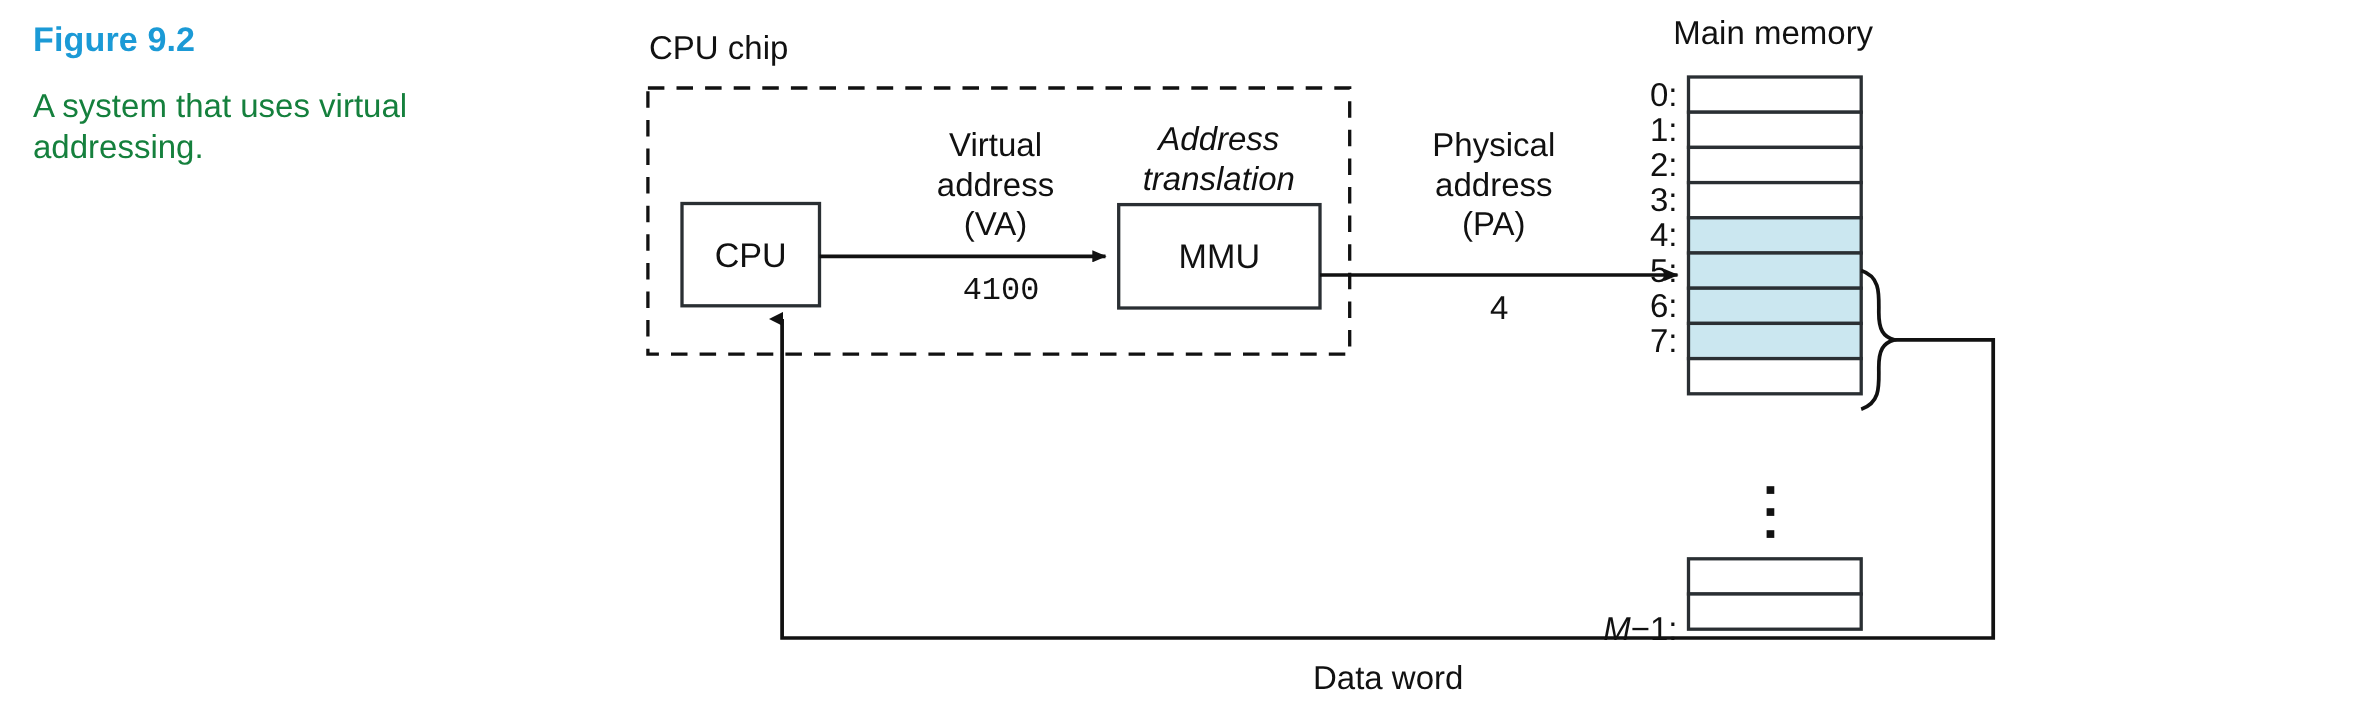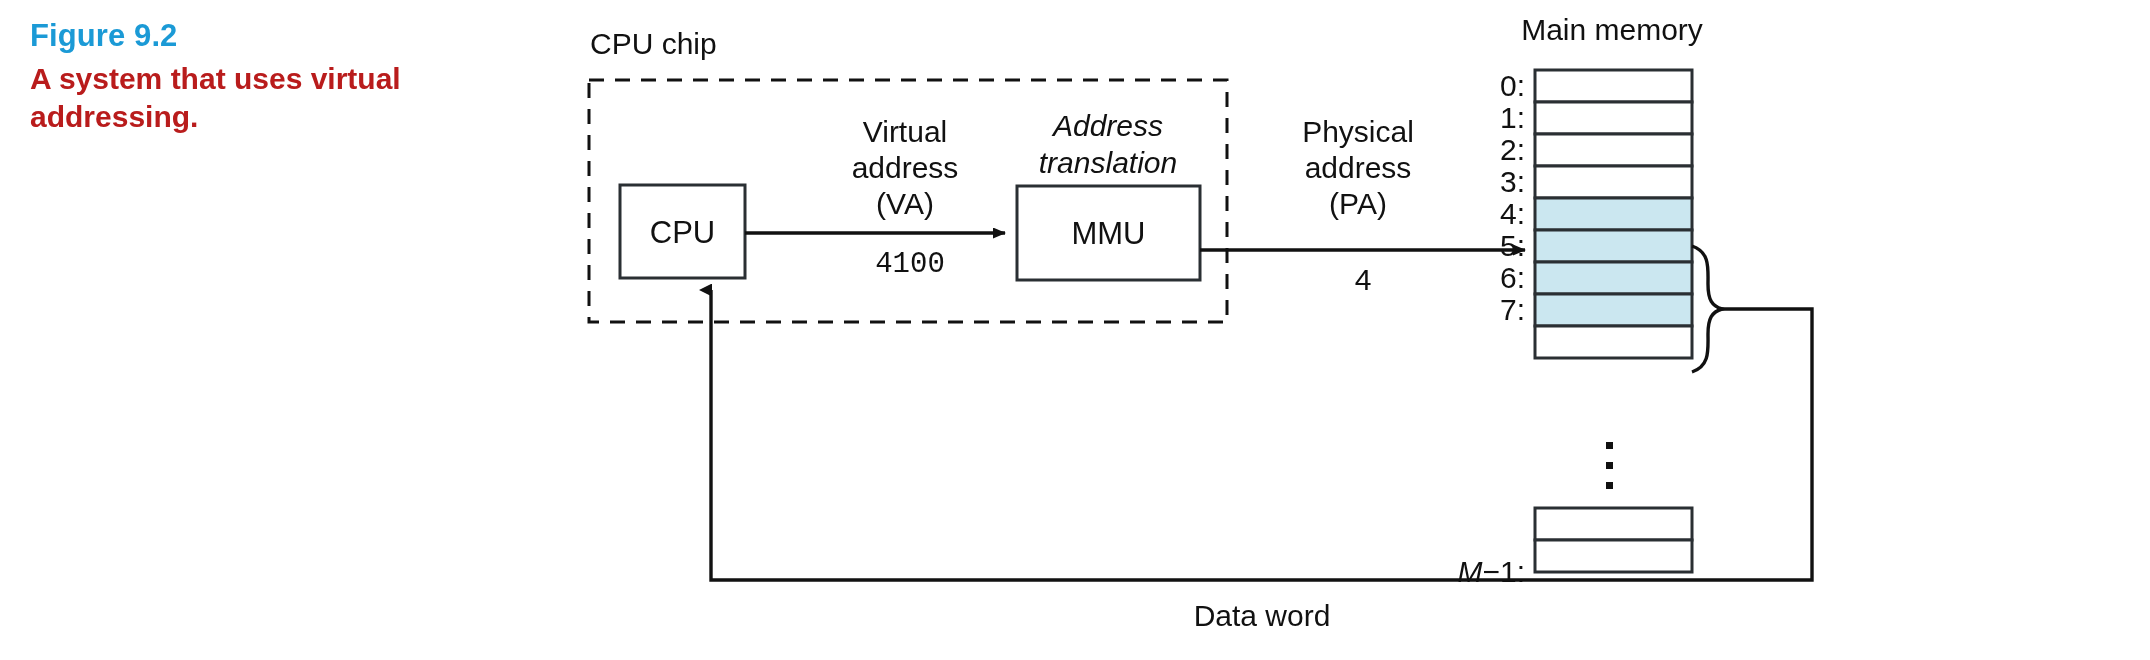--- a/index.html
+++ b/index.html
@@ -34,24 +34,24 @@
     font-size: 31px;
     font-weight: bold;
     color: #1b9ad6;
     letter-spacing: 0.1px;
     line-height: 1.15;
     white-space: nowrap;
   }
   #figure-caption {
     font-family: "Liberation Sans", sans-serif;
     font-size: 30px;
-    font-weight: bold;
-    color: #b91c1c;
+    font-weight: normal;
+    color: #15803d;
     line-height: 1.28;
-    margin-top: 6px;
+    margin-top: 24px;
     width: 430px;
   }
 
   
   #diagram-svg {
     position: absolute;
     left: 0;
     top: 0;
     width: 2150px;
     height: 660px;

